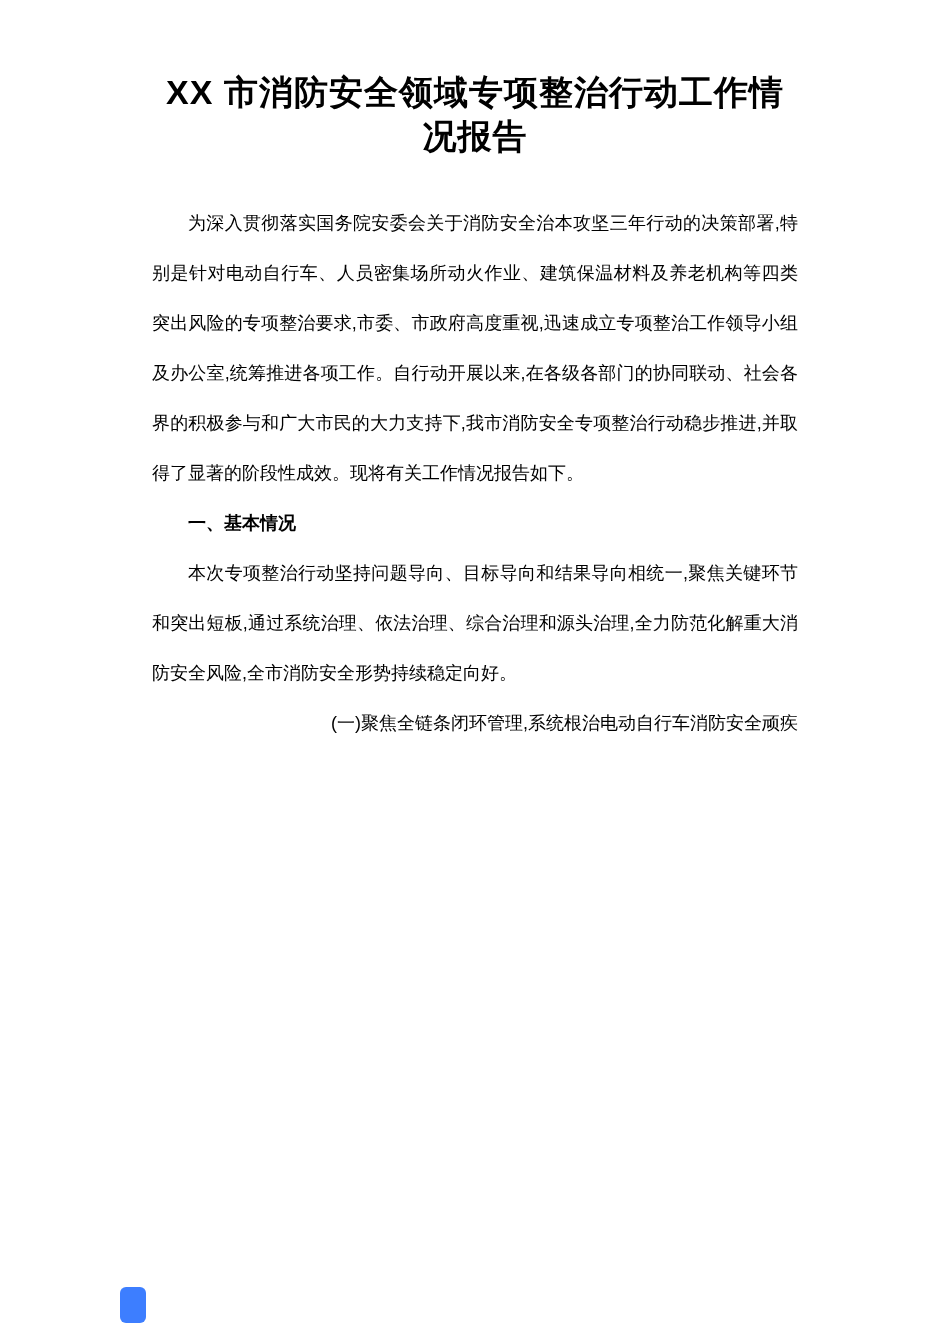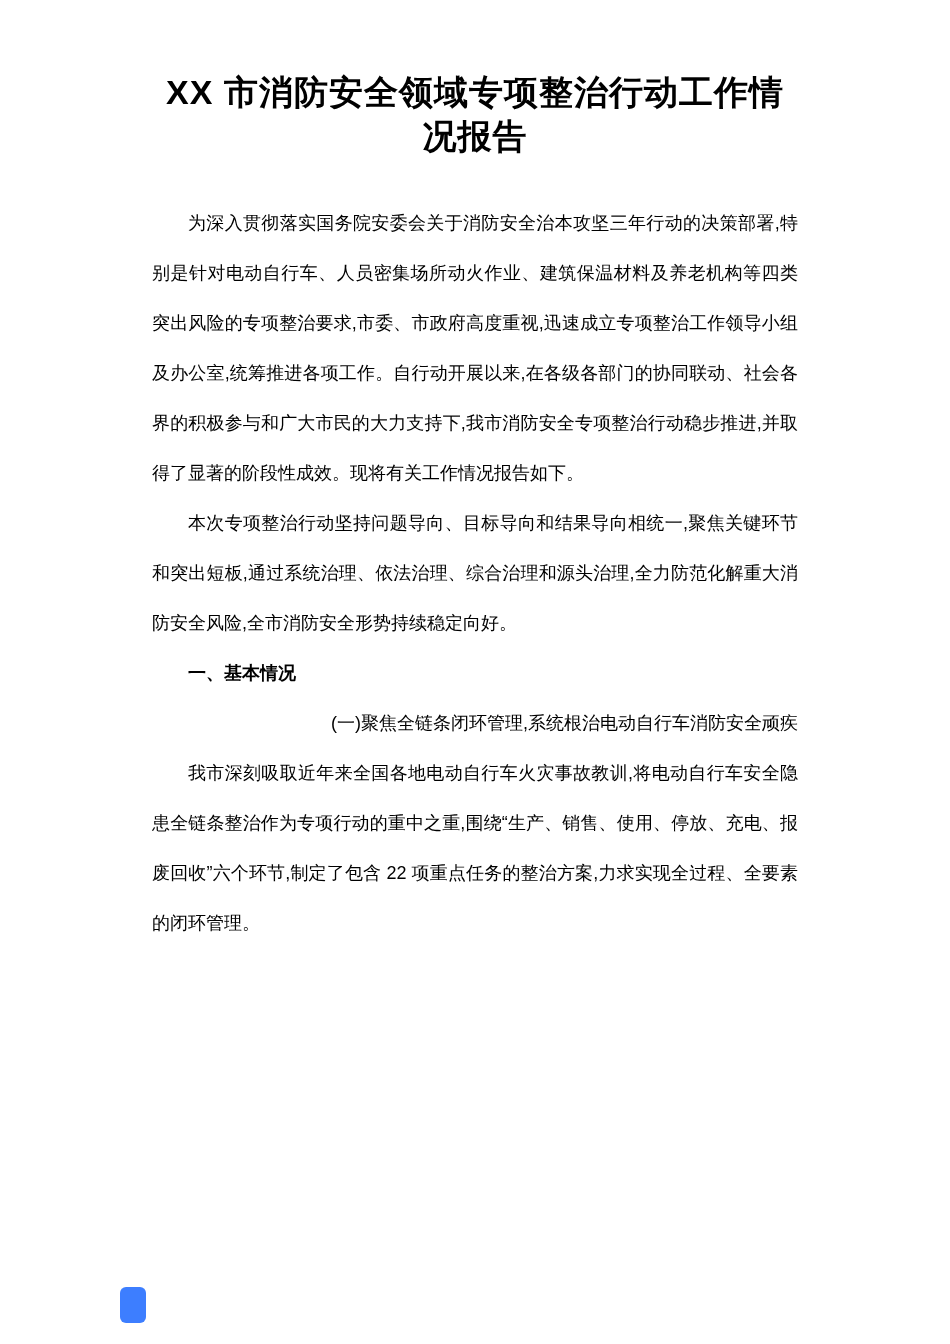--- a/index.html
+++ b/index.html
@@ -54,23 +54,22 @@
   }
 </style>
 </head>
 <body>
 
 <div class="page">
   <h1 class="doc-title"><span>XX 市消防安全领域专项整治行动工作情况报告</span></h1>
 
   <p class="para">为深入贯彻落实国务院安委会关于消防安全治本攻坚三年行动的决策部署,特别是针对电动自行车、人员密集场所动火作业、建筑保温材料及养老机构等四类突出风险的专项整治要求,市委、市政府高度重视,迅速成立专项整治工作领导小组及办公室,统筹推进各项工作。自行动开展以来,在各级各部门的协同联动、社会各界的积极参与和广大市民的大力支持下,我市消防安全专项整治行动稳步推进,并取得了显著的阶段性成效。现将有关工作情况报告如下。</p>
 
+  <p class="para heading">一、基本情况</p>
+
   <p class="para">本次专项整治行动坚持问题导向、目标导向和结果导向相统一,聚焦关键环节和突出短板,通过系统治理、依法治理、综合治理和源头治理,全力防范化解重大消防安全风险,全市消防安全形势持续稳定向好。</p>
-
-  <p class="para heading">一、基本情况</p>
 
   <p class="para subheading">(一)聚焦全链条闭环管理,系统根治电动自行车消防安全顽疾</p>
 
-  <p class="para">我市深刻吸取近年来全国各地电动自行车火灾事故教训,将电动自行车安全隐患全链条整治作为专项行动的重中之重,围绕“生产、销售、使用、停放、充电、报废回收”六个环节,制定了包含 22 项重点任务的整治方案,力求实现全过程、全要素的闭环管理。</p>
 
 
   <div class="floating-widget" style="background: rgb(61, 126, 255);"></div>
 </div>
 
 </body></html>

